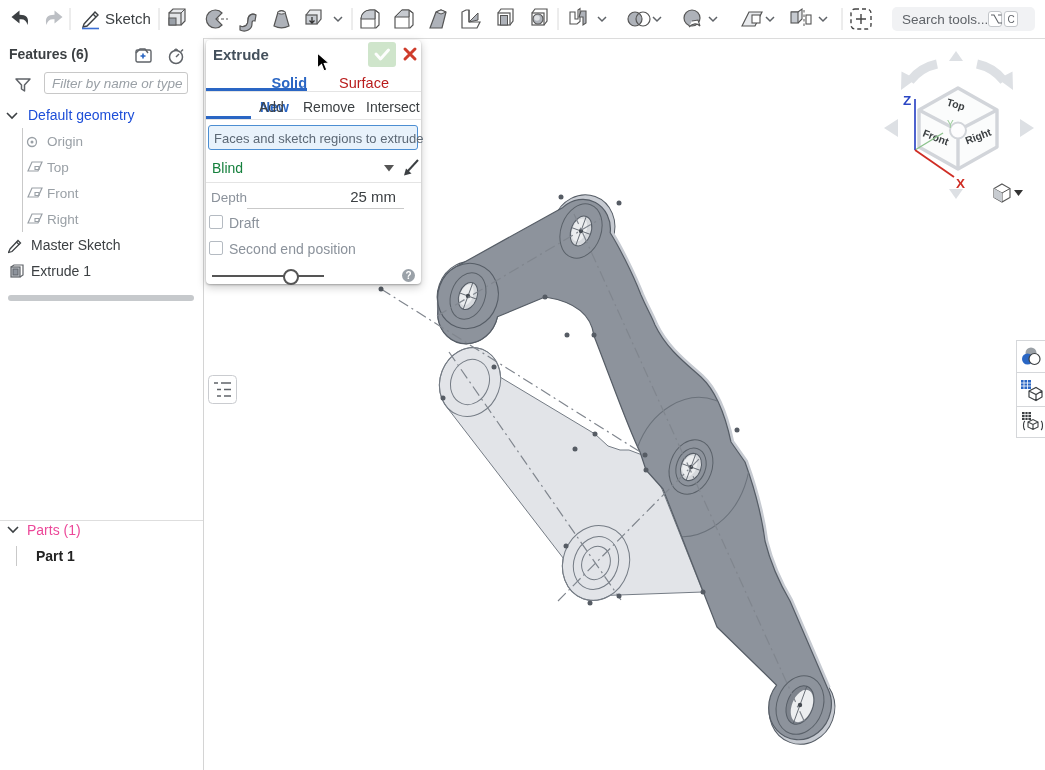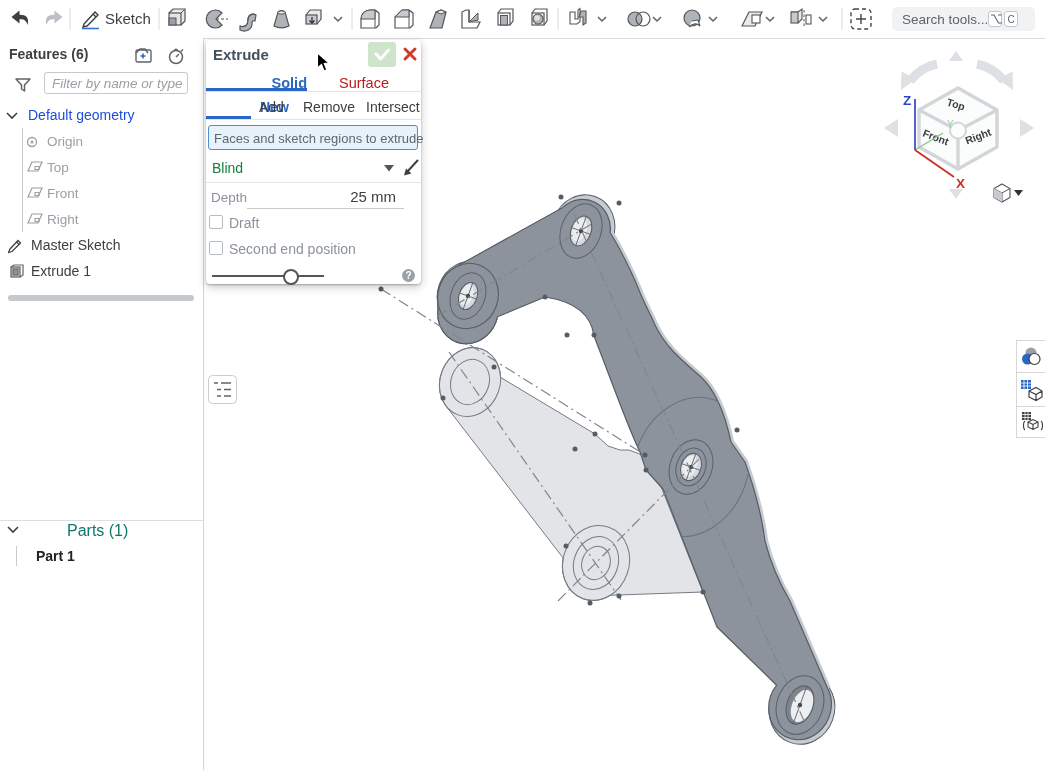--- a/index.html
+++ b/index.html
@@ -191,21 +191,21 @@
 <path d="M3,3 l3,-2 h9 v10 l-3,2" fill="#fff" stroke="#5f6368" stroke-width="1.2"></path>
 <rect x="3" y="3" width="9" height="10" fill="#c6cad0" stroke="#5f6368" stroke-width="1.2"></rect>
 <rect x="5" y="5" width="5" height="6" fill="#8d939c" stroke="#5f6368" stroke-width="1"></rect>
 </svg>
 <div class="lp" style="left:31px;top:225px;font-size:14px;color:#3c4043;">Extrude 1</div>
 <div class="lp" style="left:8px;top:257px;width:186px;height:6px;border-radius:3px;background:#c6c9cc;"></div>
 <div class="lp" style="left:0;top:482px;width:203px;height:1px;background:#dedede;"></div>
 <svg class="lp" style="left:7px;top:487px;" width="12" height="10" viewBox="0 0 12 10">
 <path d="M1,2 l5,5 l5,-5" fill="none" stroke="#3c4043" stroke-width="1.6"></path>
 </svg>
-<div class="lp" style="left:27px;top:484px;font-size:16px;color:#0f766e;margin-left:40px;">Parts (1)</div>
+<div class="lp" style="left:27px;top:484px;font-size:14px;color:#ec4899;">Parts (1)</div>
 <div class="lp" style="left:16px;top:508px;width:1px;height:20px;background:#c9c9c9;"></div>
 <div class="lp" style="left:36px;top:510px;font-size:14px;font-weight:bold;color:#222;">Part 1</div>
 </div>
 <svg id="canvas" width="841" height="732" viewBox="204 38 841 732">
 <defs>
 <clipPath id="darkclip">
         <path d="M562.9,207.4 A29,32 20 0 1 610.2,232.8 C618,245 632,272 641,295 C647,309 651,315 655,325 C666,348 684,362 701,377 C715,390 725,414 731,442 L745,462 C754,487 761,510 765,541 C771,565 780,584 790,601 L827.6,688.3 A31,34 20 1 1 776.6,685.2 L717,627 L663,489 L646,470 L640,452 C628,428 612,382 594,336 Q590,304 545,297 L497.5,316.8 A30,33 20 0 1 437.9,317.6 L437.9,302.6 A30,33 20 0 1 456,266.8 Z"></path>
       </clipPath>
 </defs>
 

